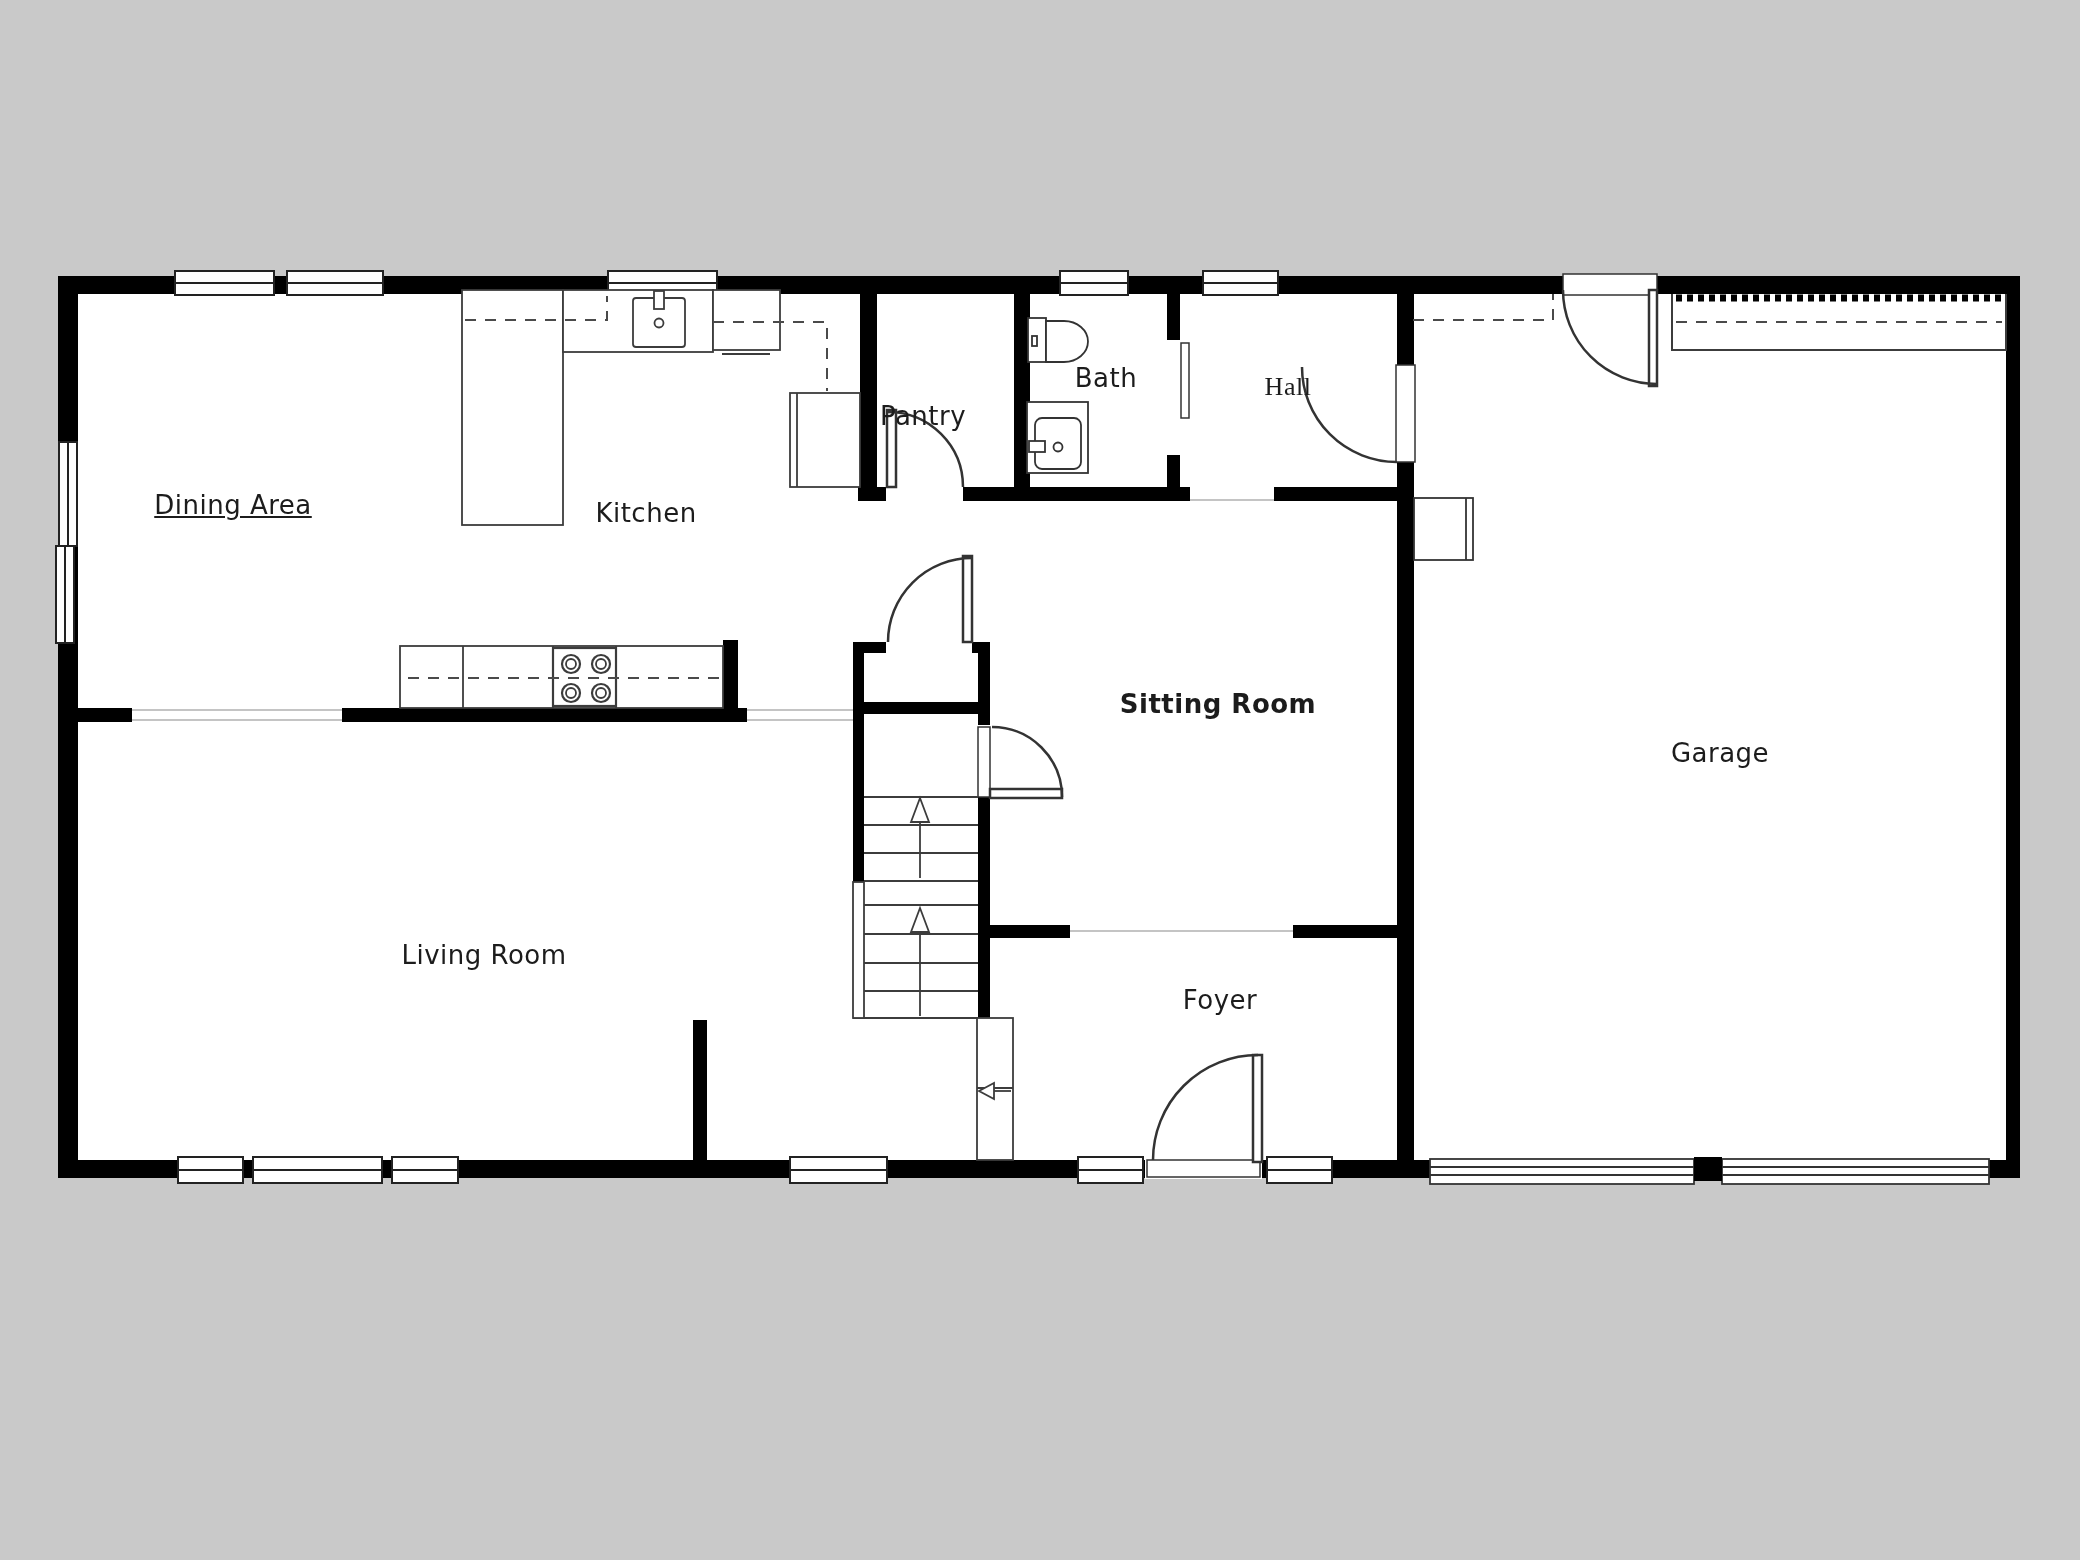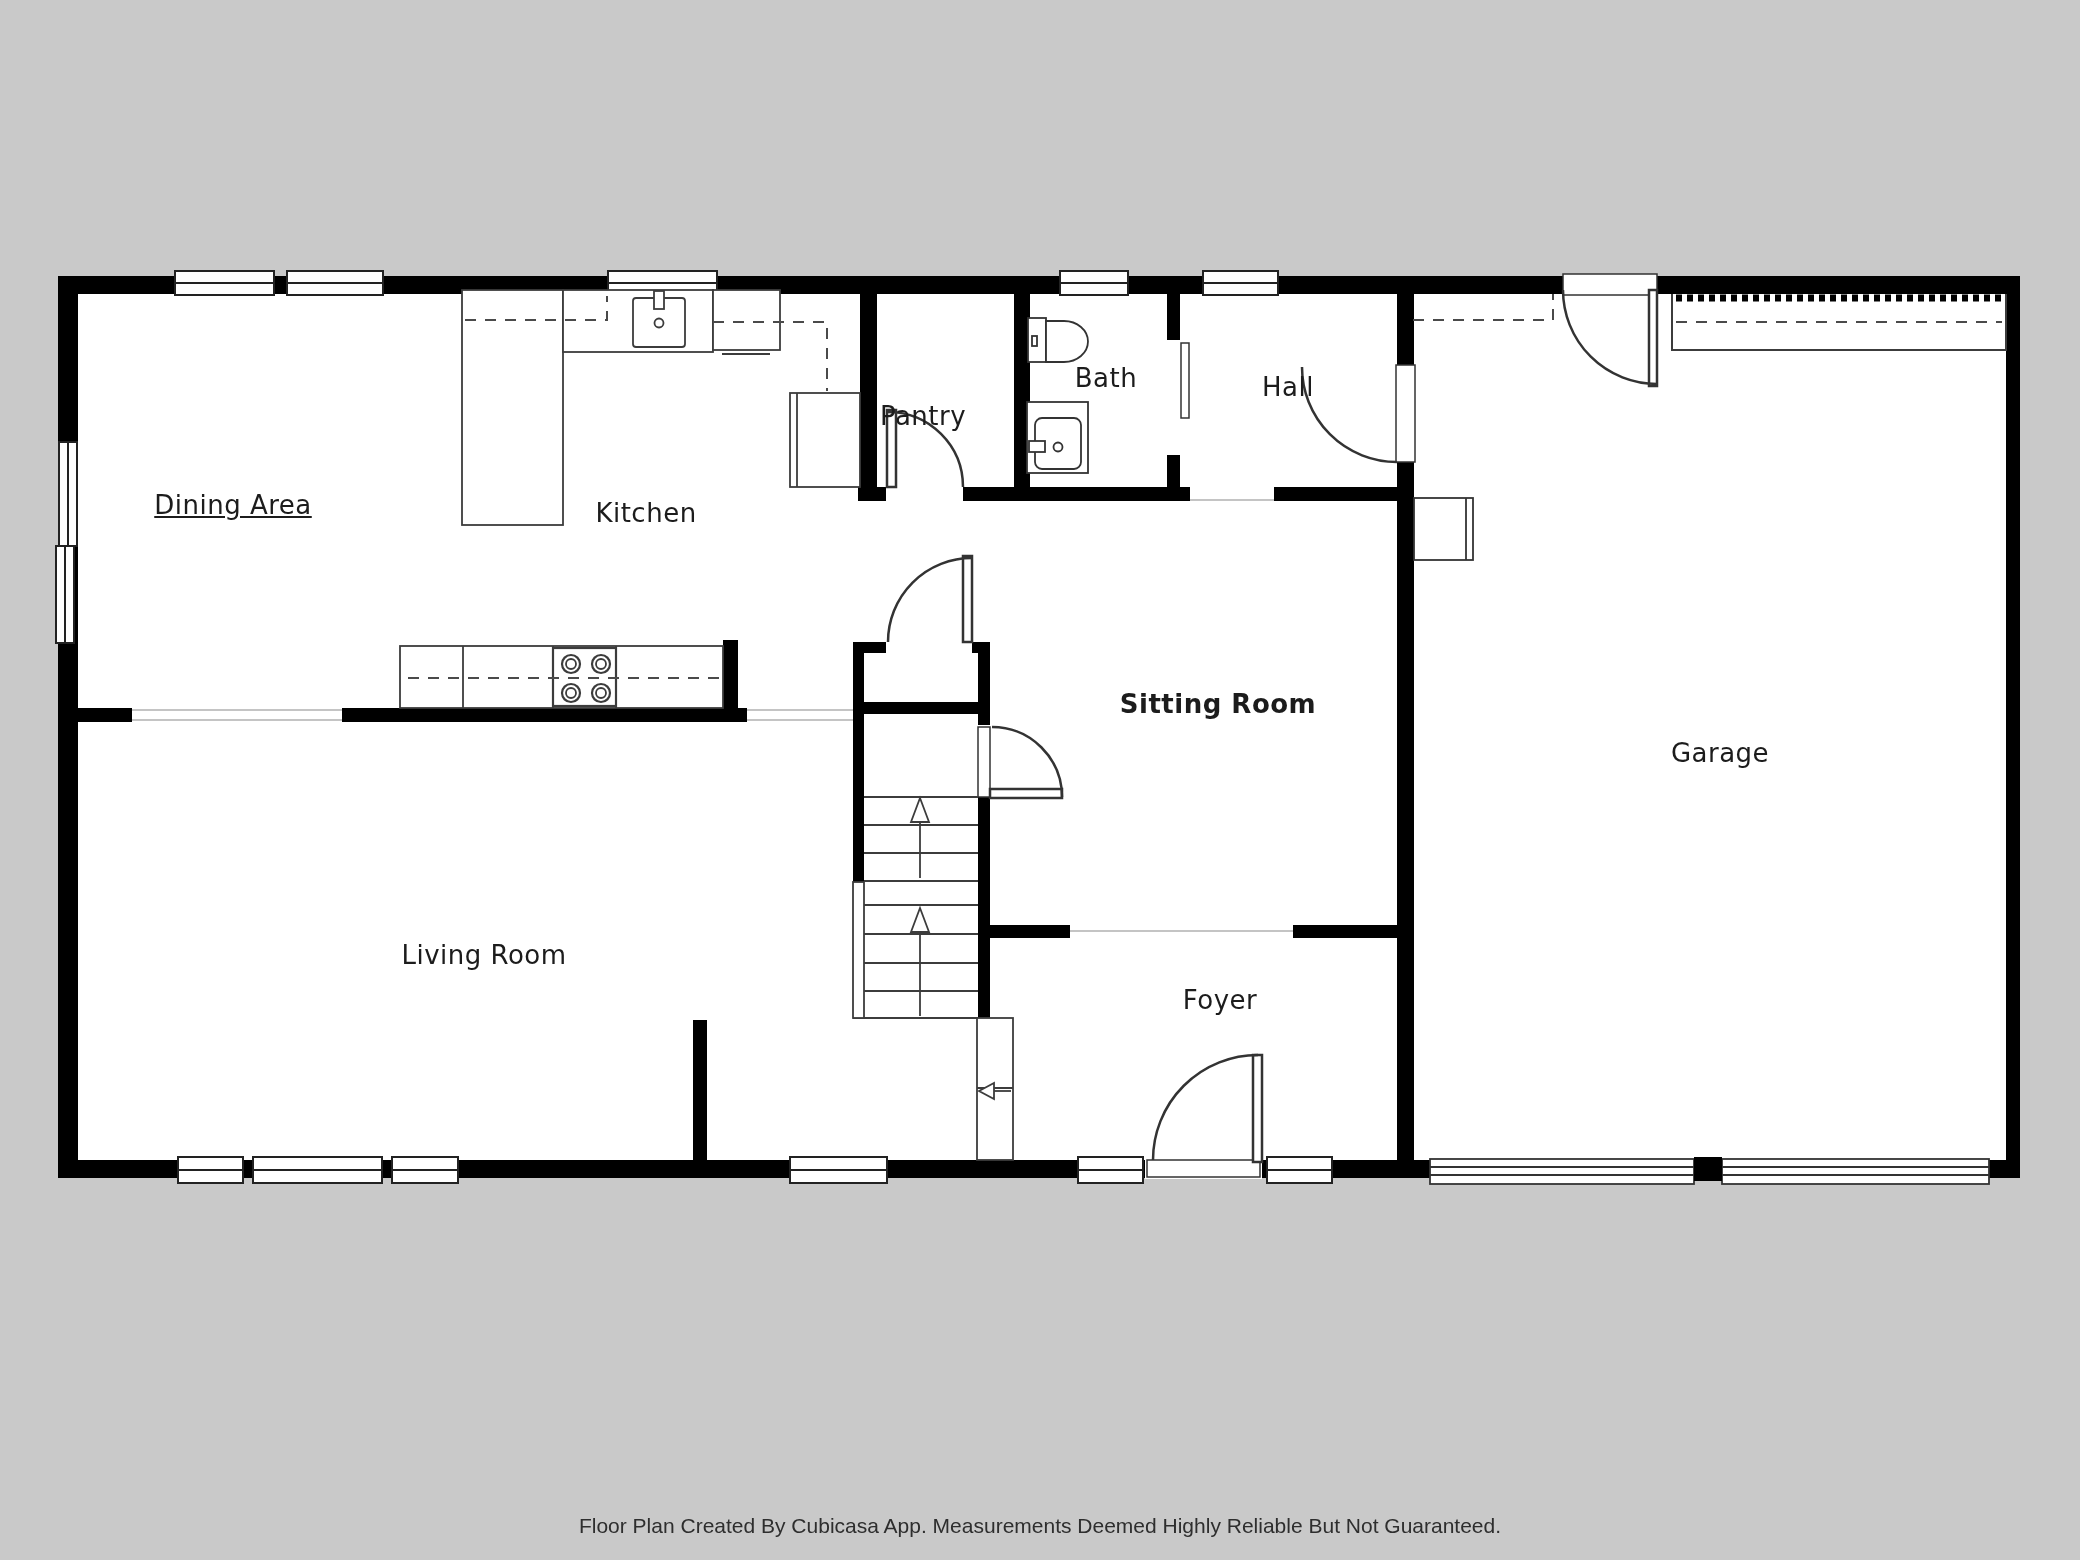--- a/index.html
+++ b/index.html
@@ -258,20 +258,19 @@
       <line x1="1722" y1="1175" x2="1989" y2="1175"></line>
       <rect x="1694" y="1157" width="28" height="24" fill="#000" stroke="none"></rect>
     </g>
   </g>
 </svg>
 
   <div class="room-label" style="left:233px;top:505px;text-decoration:underline;">Dining Area</div>
   <div class="room-label" style="left:646px;top:513px;">Kitchen</div>
   <div class="room-label" style="left:923px;top:396px;margin-top:20px;">Pantry</div>
   <div class="room-label" style="left:1106px;top:378px;">Bath</div>
-  <div class="room-label" style="left:1288px;top:387px;">Hall</div>
+  <div class="room-label" style="left:1288px;top:387px;font-family:Liberation Serif, serif;">Hall</div>
   <div class="room-label" style="left:1218px;top:704px;font-weight:bold;">Sitting Room</div>
   <div class="room-label" style="left:1707px;top:753px;margin-left:13px;">Garage</div>
   <div class="room-label" style="left:484px;top:955px;">Living Room</div>
   <div class="room-label" style="left:1220px;top:1000px;">Foyer</div>
 
-  <div id="footer-text">Floor Plan Created By Cubicasa App. Measurements Deemed Highly Reliable But Not Guaranteed.</div>
 </div>
 
 </body></html>

